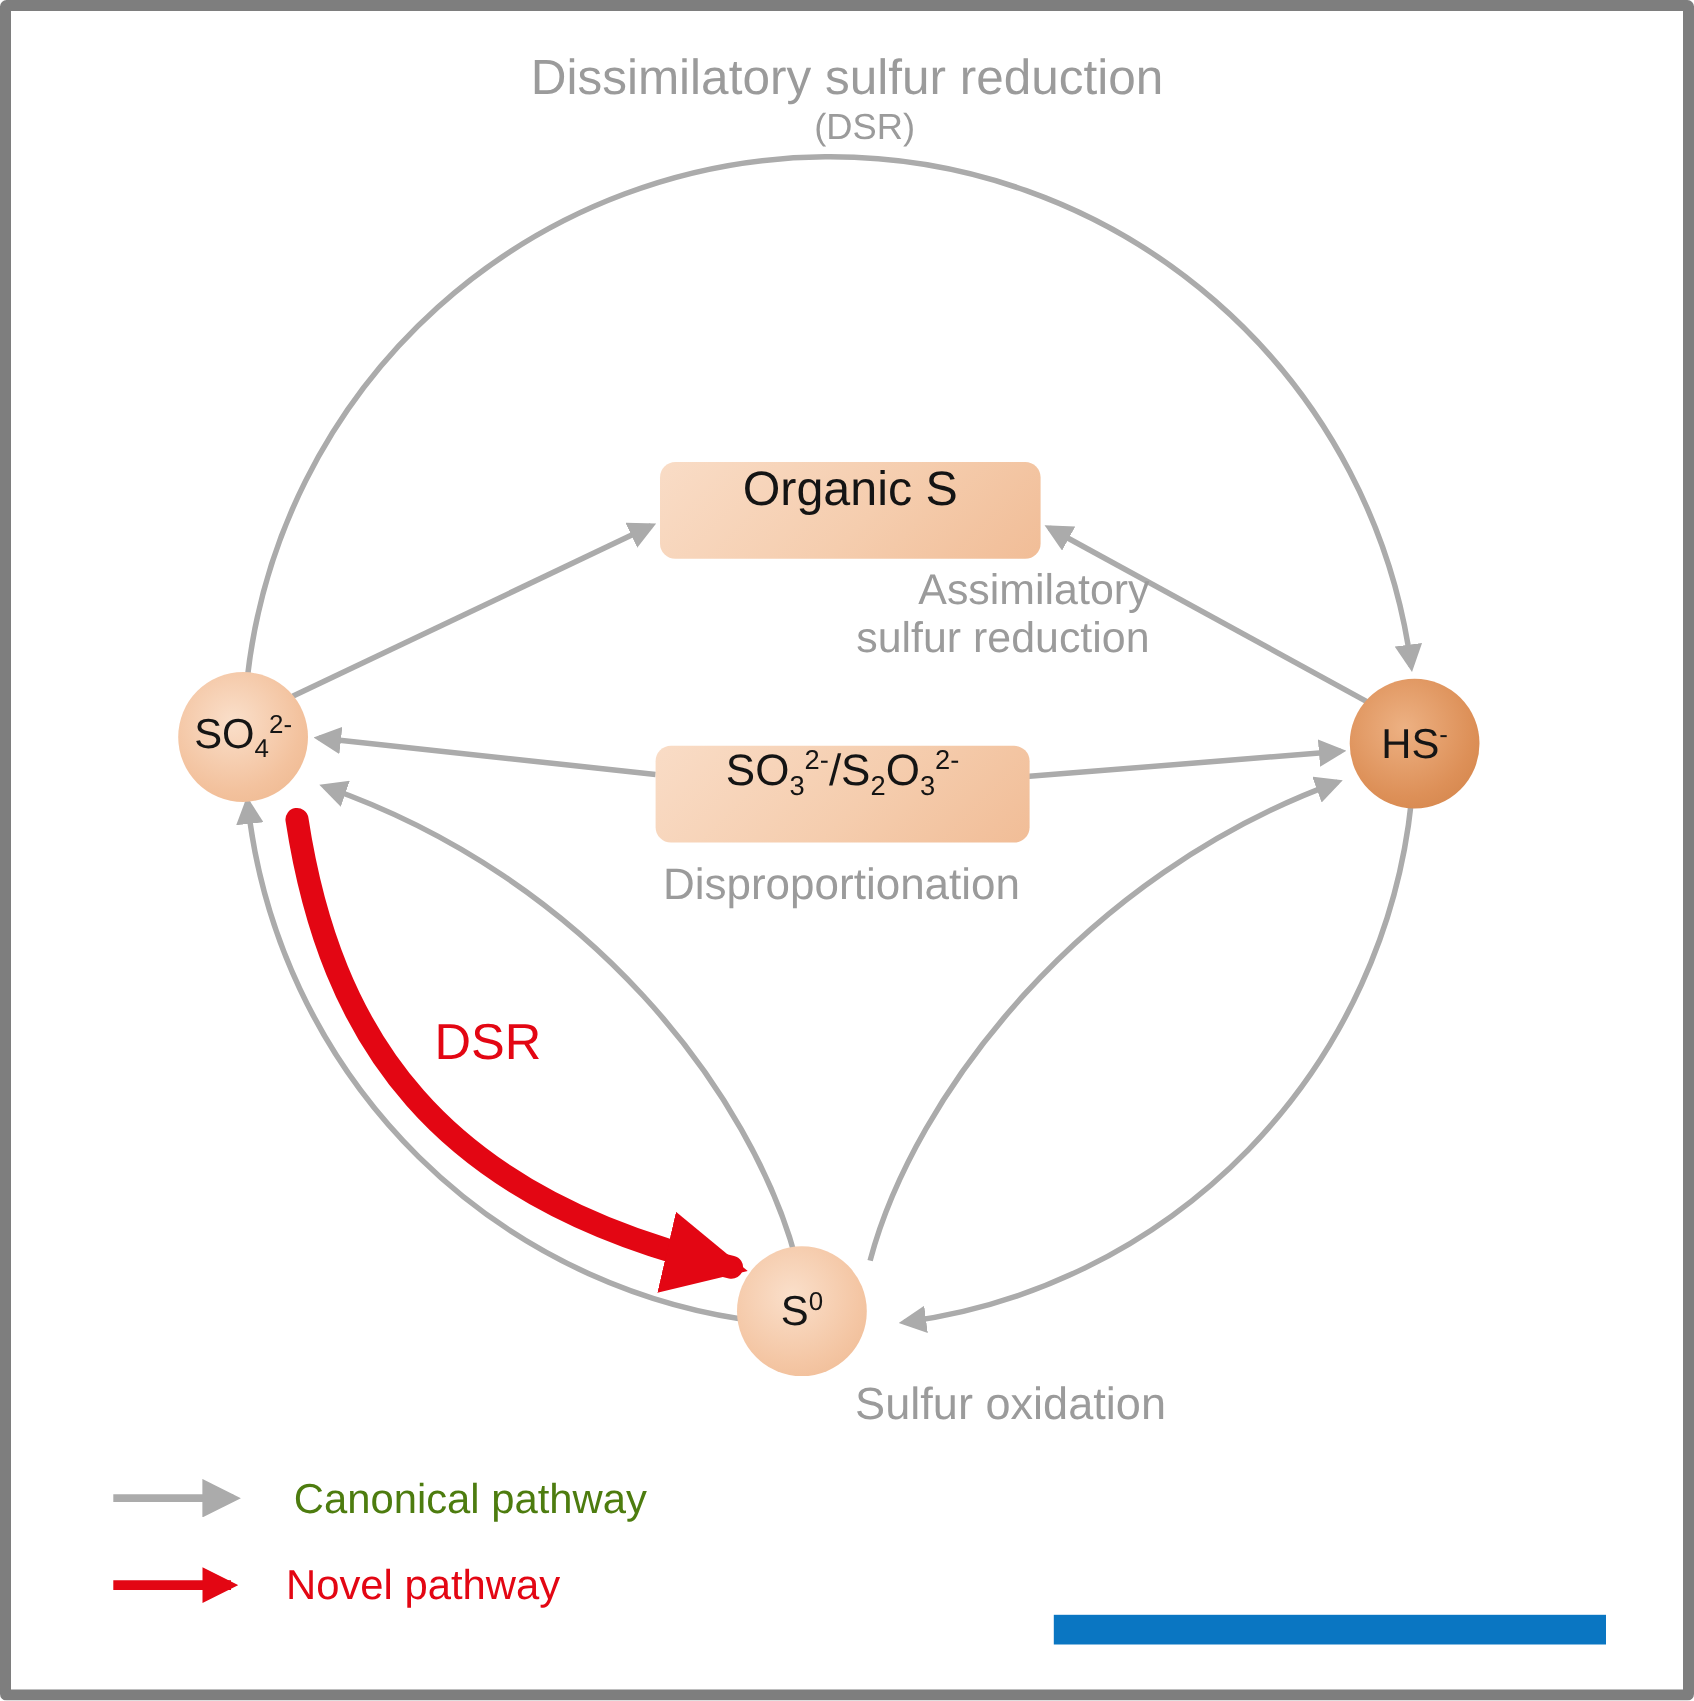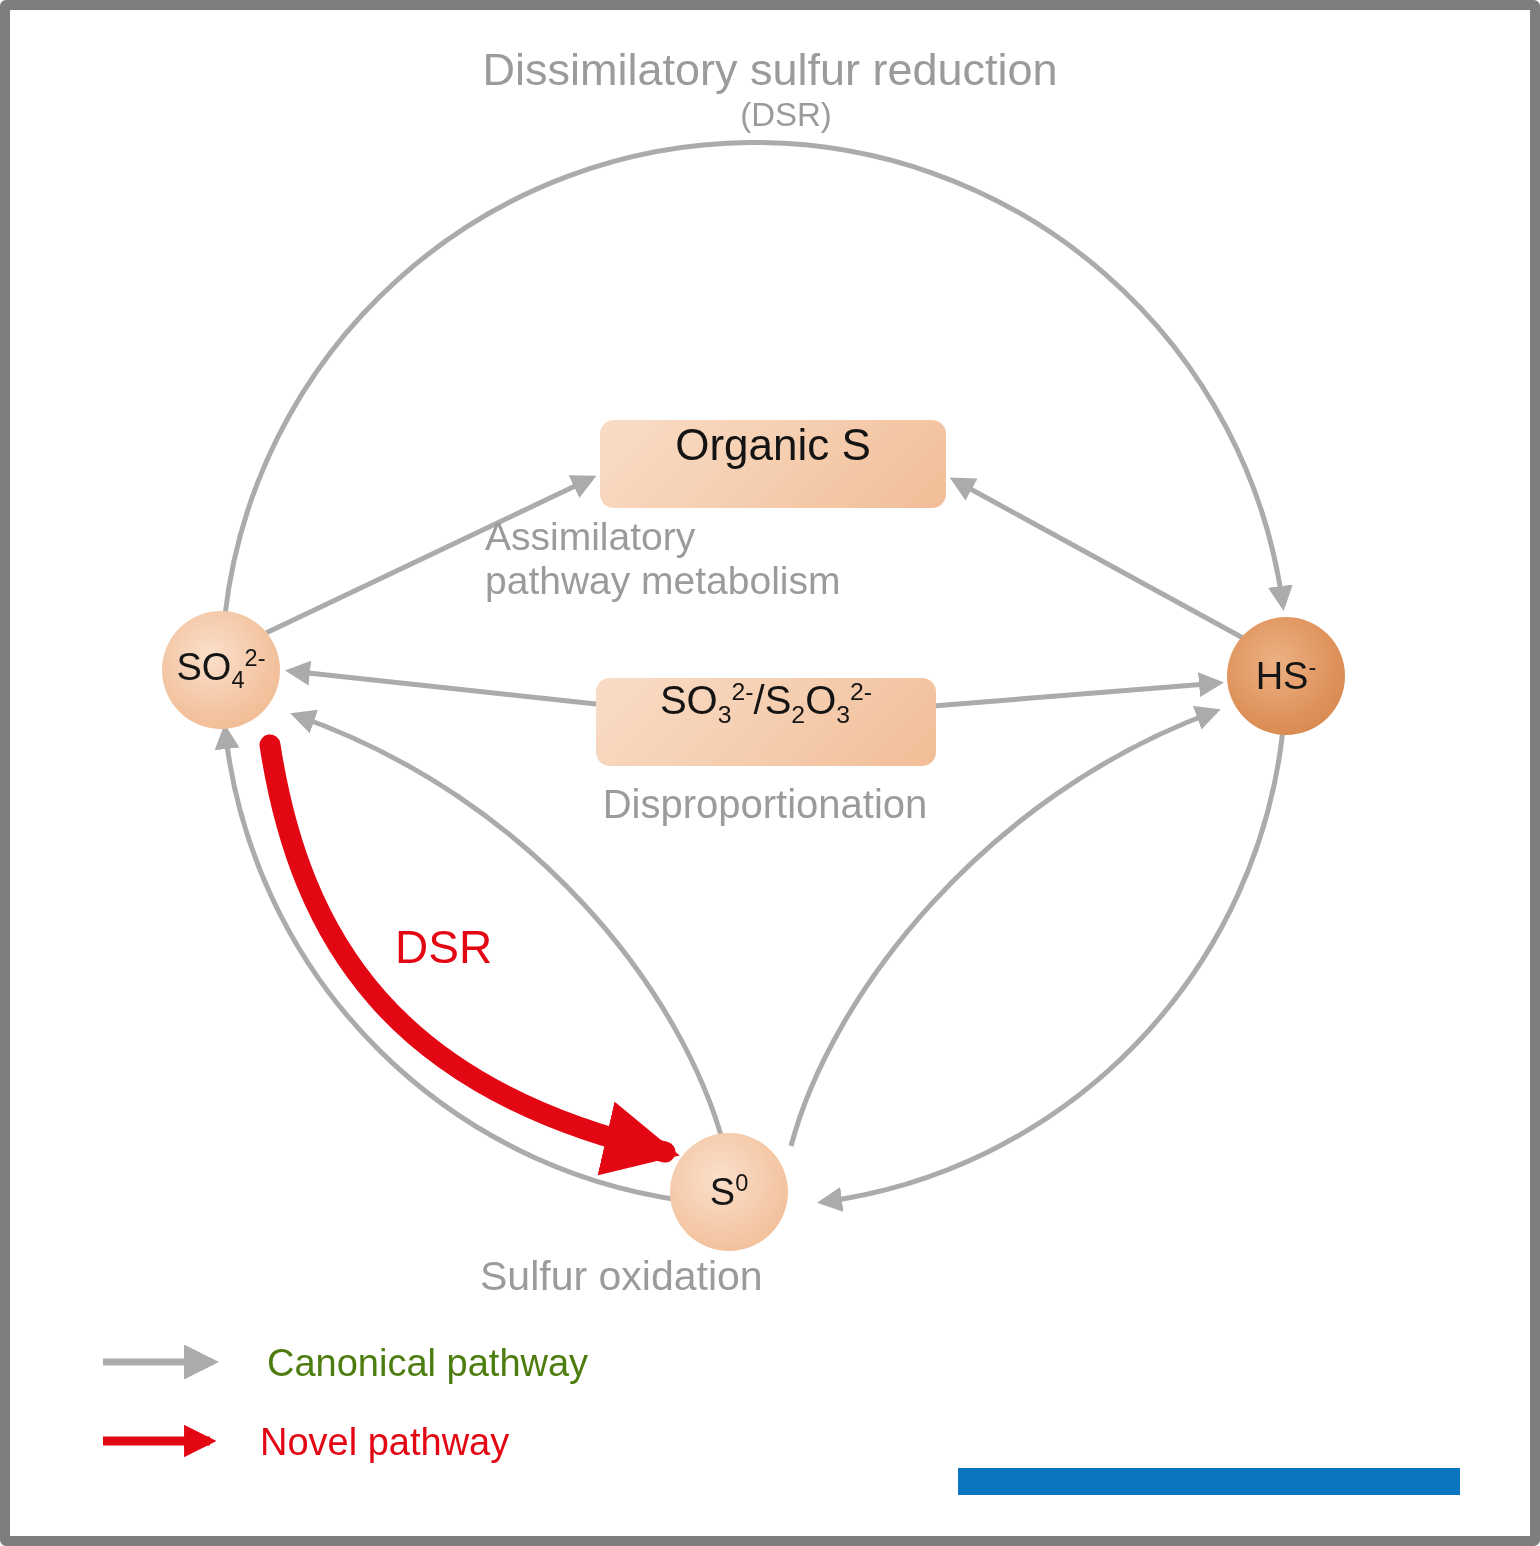--- a/index.html
+++ b/index.html
@@ -13,25 +13,25 @@
     font-family:"Liberation Sans", sans-serif;
     overflow:hidden;
   }
   svg.layer { position:absolute; left:0; top:0; width:1520px; height:1526px; }
 
   
   .title1 { position:absolute; top:34px; left:0; width:1520px; text-align:center;
             font-size:45px; color:#9b9b9b; }
   .title2 { position:absolute; top:86px; left:16px; width:1520px; text-align:center;
             font-size:33px; color:#9b9b9b; }
-  .assim-label { position:absolute; left:475px; top:505px; width:560px; text-align:left;
+  .assim-label { position:absolute; left:475px; top:505px; width:560px; text-align:right;
             font-size:39px; color:#9b9b9b; line-height:1.12; }
   .disp-label { position:absolute; left:475px; top:772px; width:560px; text-align:center;
             font-size:40px; color:#9b9b9b; }
-  .sulfox-label { position:absolute; left:470px; top:1243px; width:580px; text-align:left;
+  .sulfox-label { position:absolute; left:470px; top:1243px; width:580px; text-align:right;
             font-size:41px; color:#9b9b9b; }
   .dsr-label { position:absolute; left:385px; top:910px; font-size:46px; color:#e30613; }
 
   
   .node { position:absolute; border-radius:50%; display:flex; align-items:center;
           justify-content:center; font-size:38px; color:#151515; }
   .node sub { font-size:62%; }
   .node sup { font-size:62%; }
   .node.sulfate { left:152px; top:601px; width:118px; height:118px;
     background: radial-gradient(circle at 42% 38%, #fadfca 0%, #f3c29e 62%, #edb58b 100%); }
@@ -96,21 +96,21 @@
   </svg>
 
   <div class="title1">Dissimilatory sulfur reduction</div>
   <div class="title2">(DSR)</div>
 
   <div class="box organic">
     <span>Organic S</span>
   </div>
   <div class="assim-label">
     <span>Assimilatory</span><br>
-    <span>pathway metabolism</span>
+    <span>sulfur reduction</span>
   </div>
 
   <div class="box sulfite">
     <span><span>SO</span><sub>3</sub><sup>2-</sup><span>/S</span><sub>2</sub><span>O</span><sub>3</sub><sup>2-</sup></span>
   </div>
   <div class="disp-label">Disproportionation</div>
 
   <div class="node sulfate">
     <span><span>SO</span><sub>4</sub><sup>2-</sup></span>
   </div>

